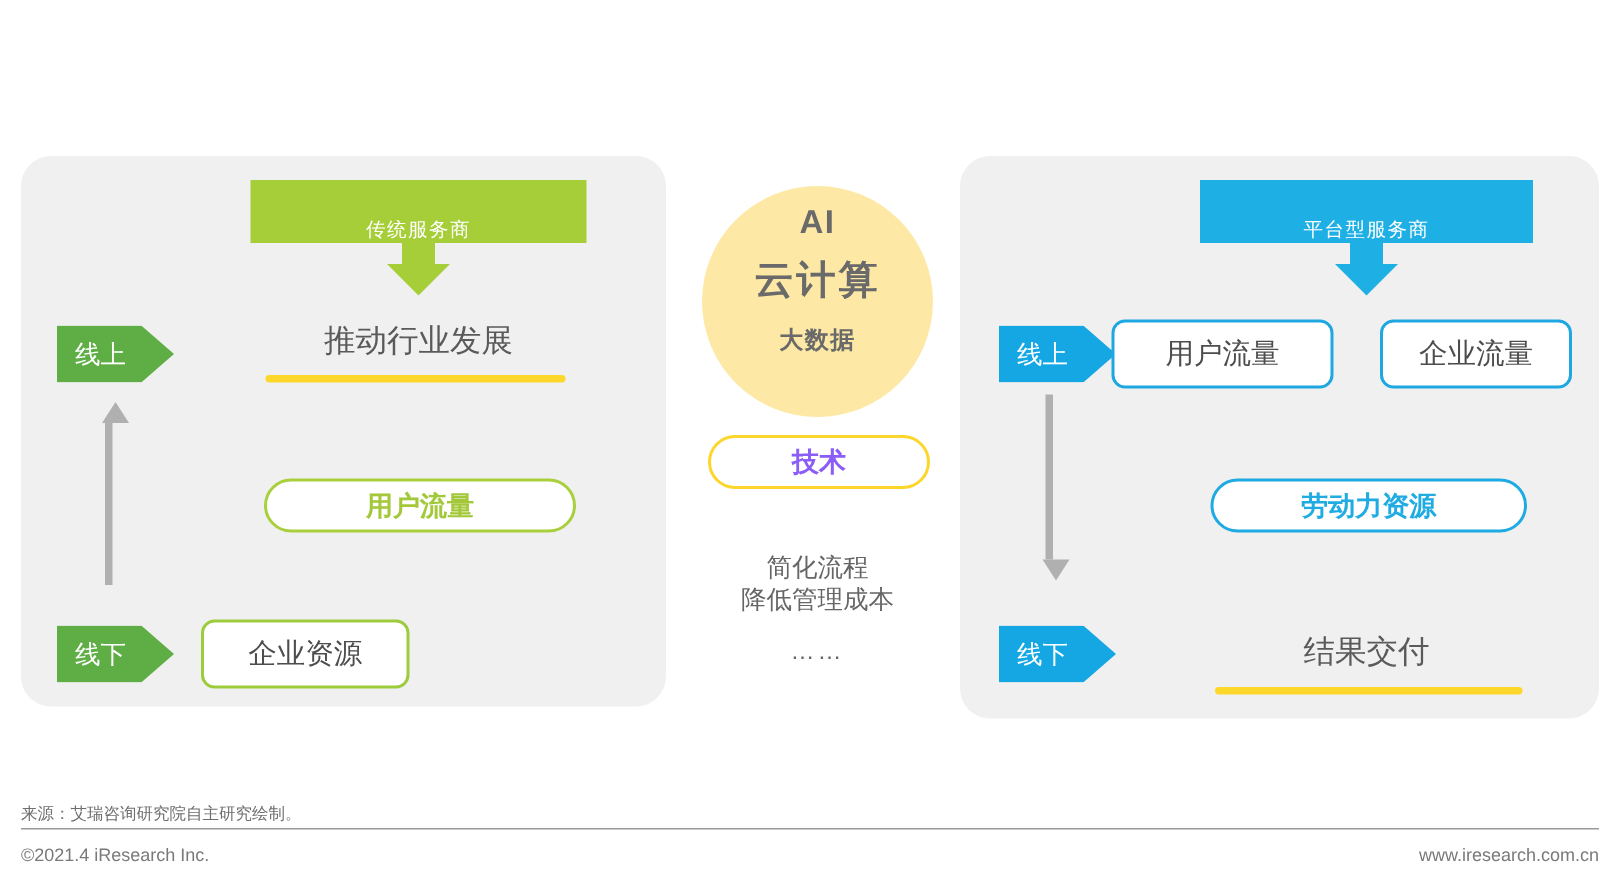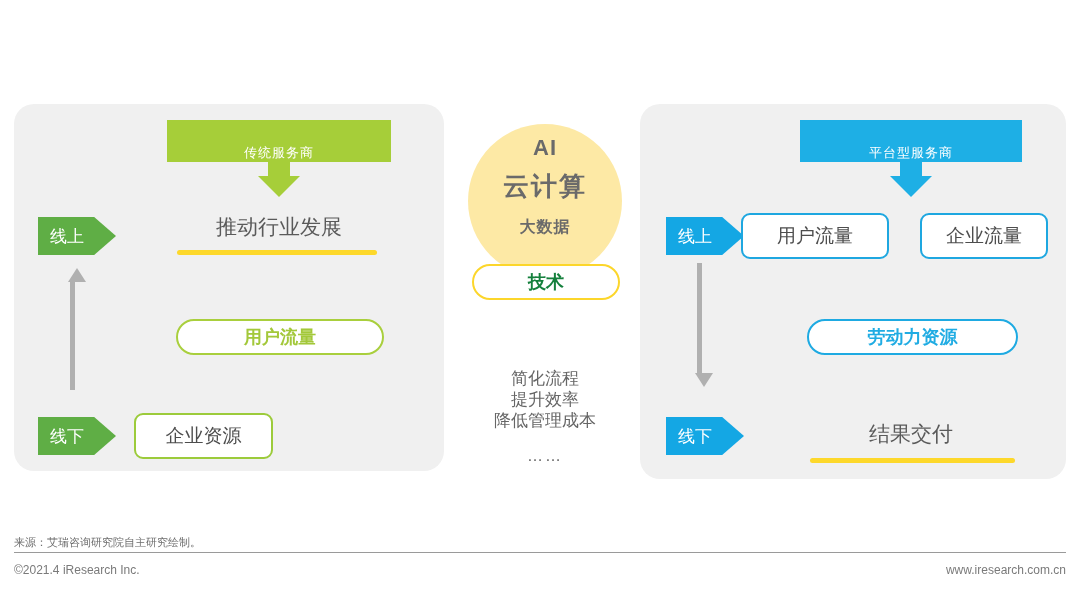--- a/index.html
+++ b/index.html
@@ -92,21 +92,21 @@
   .pill {
     position: absolute;
     height: 36px;
     display: flex; align-items: center; justify-content: center;
     background: #ffffff;
     border-radius: 20px;
     font-size: 18px; font-weight: bold;
   }
   .pill-green { border: 2px solid #a9cf3d; color: #a3c83a; }
   .pill-blue  { border: 2px solid #1eaae2; color: #20ace3; }
-  .pill-yellow{ border: 2px solid #fcd62b; color: #15803d; }
+  .pill-yellow{ border: 2px solid #fcd62b; color: #8b5cf6; margin-top: 26px; }
 
   
   .v-shaft { position: absolute; width: 5px; background: #b0b0b0; }
   .v-head-up {
     position: absolute; width: 0; height: 0;
     border-left: 9px solid transparent;
     border-right: 9px solid transparent;
     border-bottom: 14px solid #b0b0b0;
   }
   .v-head-down {
@@ -187,21 +187,20 @@
   <div class="obox obox-green" style="left:134px; top:413px; width:139px;">企业资源</div>
 
   <div class="circle"></div>
   <div class="circle-text" id="c-ai">AI</div>
   <div class="circle-text" id="c-yun">云计算</div>
   <div class="circle-text" id="c-data">大数据</div>
   <div class="pill pill-yellow" style="left:472px; top:264px; width:148px;">技术</div>
 
   <div class="center-lines">
     <div>简化流程</div>
-    <div>提升效率</div>
     <div>降低管理成本</div>
     <div class="dots" style="margin-top:14px;">……</div>
   </div>
 
   <div class="panel" id="panel-right"></div>
 
   <div class="banner banner-blue" style="left:800px; top:120px; width:222px;">
     <span>平台型服务商</span>
   </div>
   <div class="arrow-shaft blue-fill" style="left:900px; top:162px;"></div>

